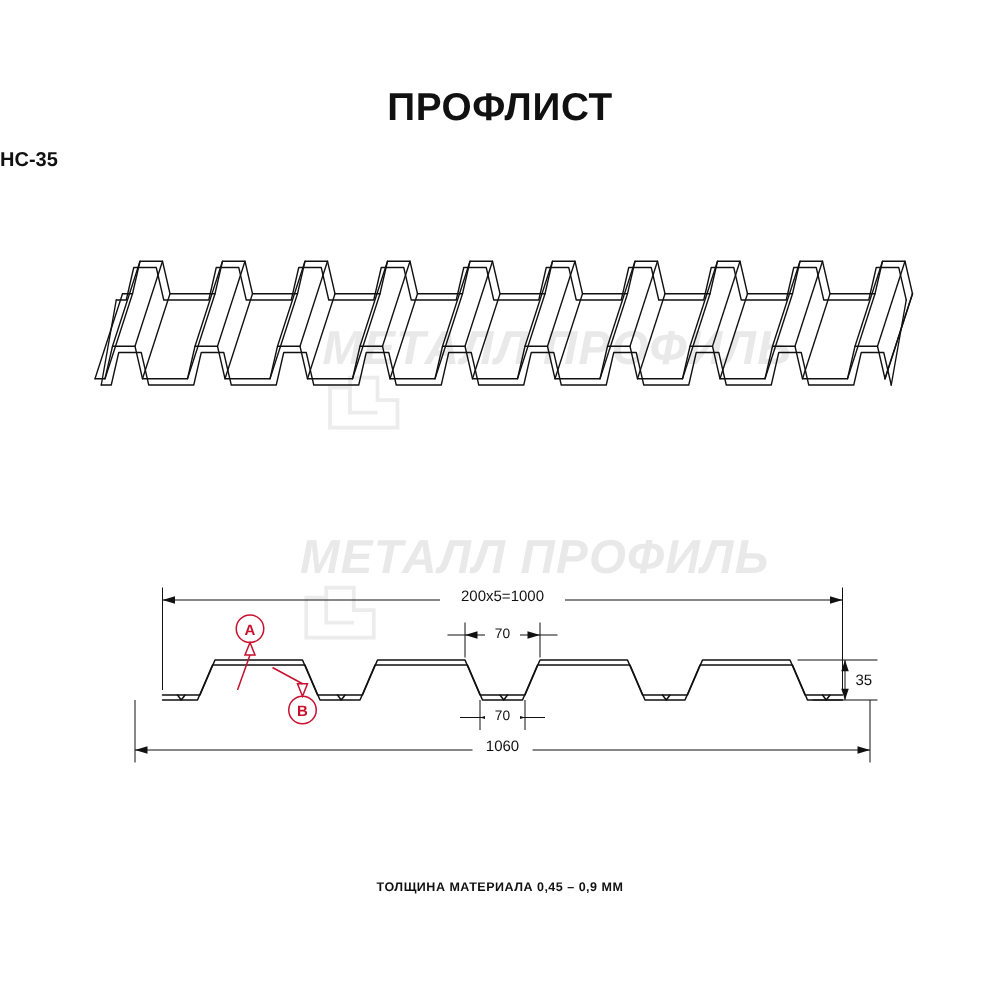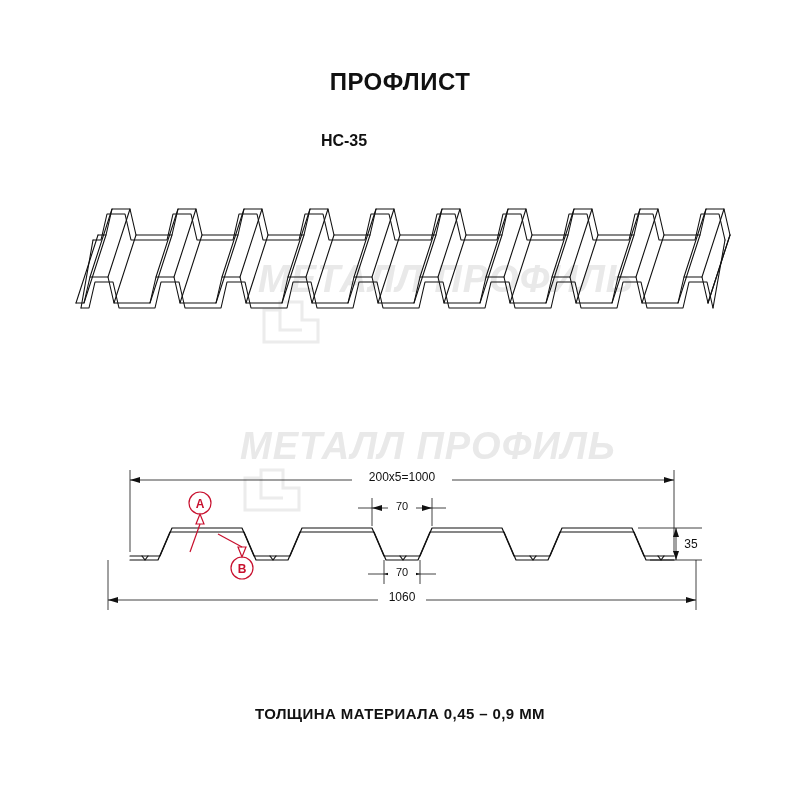--- a/index.html
+++ b/index.html
@@ -20,44 +20,43 @@
     inset: 0;
   }
 
   
   .title {
     position: absolute;
     top: 68px;
     left: 0;
     width: 800px;
     text-align: center;
-    font-size: 24px;
+    font-size: 31px;
     font-weight: bold;
     letter-spacing: 0.5px;
     color: #111;
   }
   .subtitle {
     position: absolute;
-    top: 132px;
+    top: 120px;
     left: 0;
     width: 688px;
-    text-align: center;
     font-size: 16px;
     font-weight: bold;
     color: #111;
   }
 
   
   .footer-note {
     position: absolute;
     top: 705px;
     left: 0;
     width: 800px;
     text-align: center;
-    font-size: 15px;
+    font-size: 10px;
     font-weight: bold;
     letter-spacing: 0.4px;
     color: #111;
   }
 
   
   .iso-wrap {
     position: absolute;
     top: 195px;
     left: 60px;

